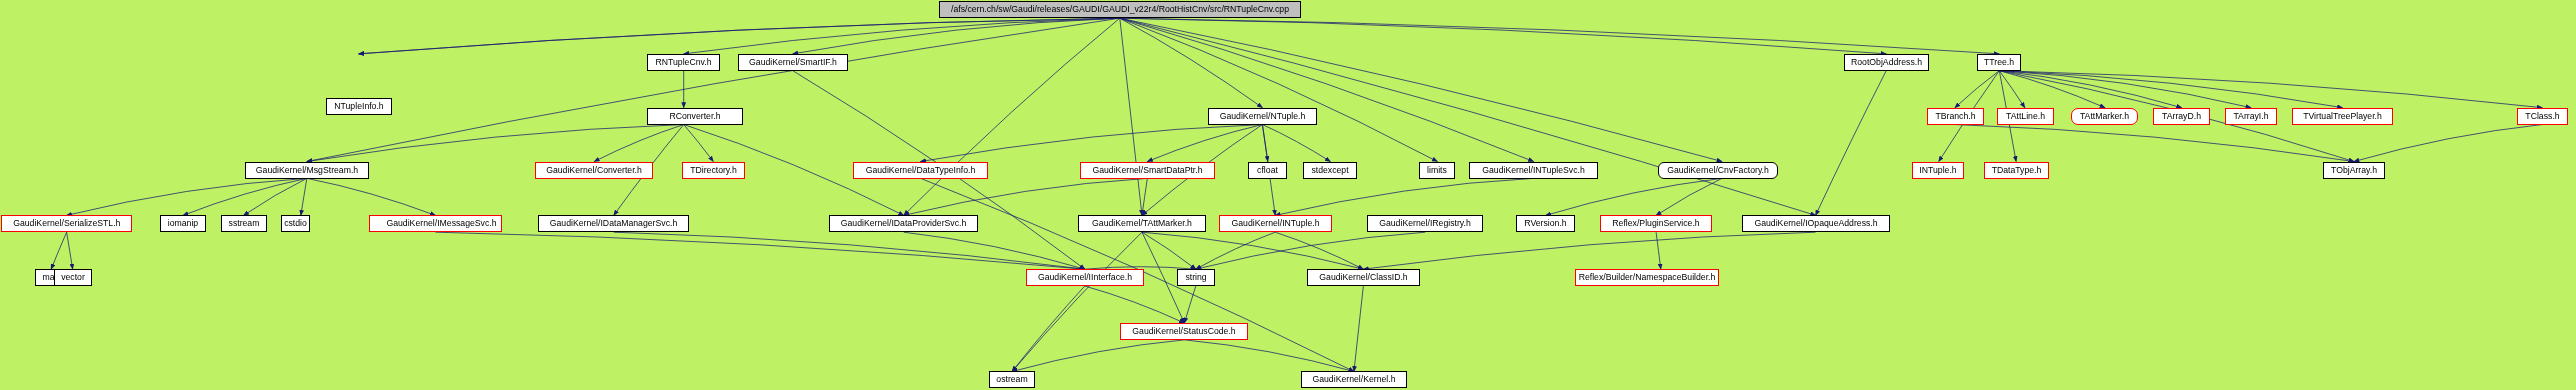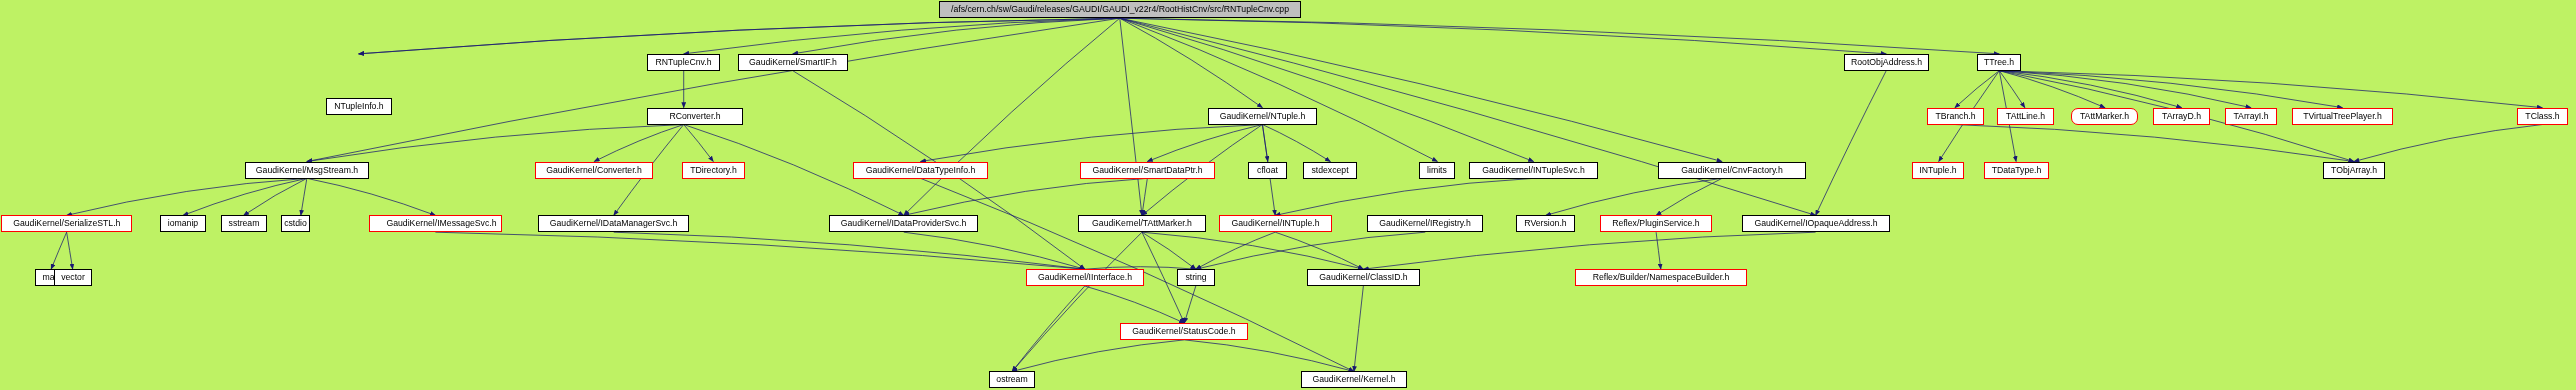--- a/index.html
+++ b/index.html
@@ -164,21 +164,21 @@
       </div>
       <div class="node" style="left: 1303px; top: 162px; width: 54px;">
         <span class="lbl">stdexcept</span>
       </div>
       <div class="node" style="left: 1419px; top: 162px; width: 36px;">
         <span class="lbl">limits</span>
       </div>
       <div class="node" style="left: 1469px; top: 162px; width: 129px;">
         <span class="lbl">GaudiKernel/INTupleSvc.h</span>
       </div>
-      <div class="node" style="left: 1658px; top: 162px; width: 148px;">
+      <div class="node" style="left: 1658px; top: 162px; width: 120px; border-radius: 6px;">
         <span class="lbl">GaudiKernel/CnvFactory.h</span>
       </div>
       <div class="node red" style="left: 1912px; top: 162px; width: 52px;">
         <span class="lbl">INTuple.h</span>
       </div>
       <div class="node red" style="left: 1984px; top: 162px; width: 65px;">
         <span class="lbl">TDataType.h</span>
       </div>
       <div class="node" style="left: 2323px; top: 162px; width: 62px;">
         <span class="lbl">TObjArray.h</span>
@@ -230,21 +230,21 @@
       </div>
       <div class="node red" style="left: 1026px; top: 269px; width: 118px;">
         <span class="lbl">GaudiKernel/IInterface.h</span>
       </div>
       <div class="node" style="left: 1177px; top: 269px; width: 38px;">
         <span class="lbl">string</span>
       </div>
       <div class="node" style="left: 1307px; top: 269px; width: 113px;">
         <span class="lbl">GaudiKernel/ClassID.h</span>
       </div>
-      <div class="node red" style="left: 1575px; top: 269px; width: 172px;">
+      <div class="node red" style="left: 1575px; top: 269px; width: 144px;">
         <span class="lbl">Reflex/Builder/NamespaceBuilder.h</span>
       </div>
       <div class="node red" style="left: 1120px; top: 323px; width: 128px;">
         <span class="lbl">GaudiKernel/StatusCode.h</span>
       </div>
       <div class="node" style="left: 989px; top: 371px; width: 46px;">
         <span class="lbl">ostream</span>
       </div>
       <div class="node" style="left: 1301px; top: 371px; width: 106px;">
         <span class="lbl">GaudiKernel/Kernel.h</span>

